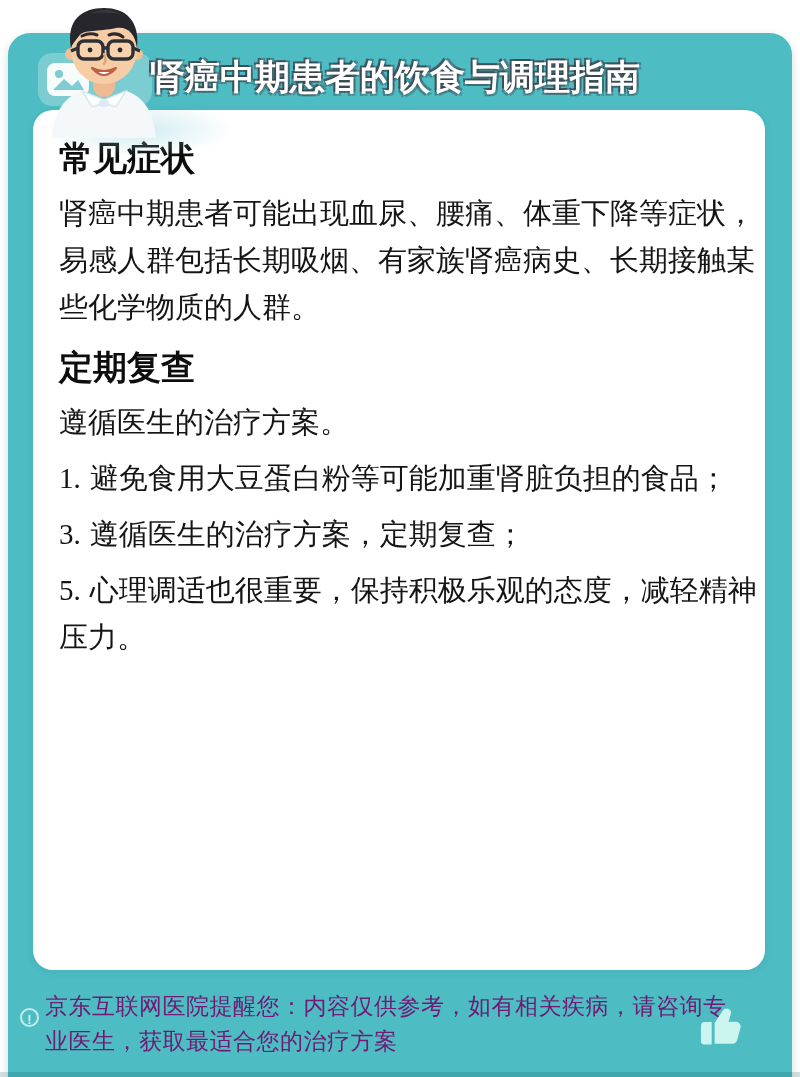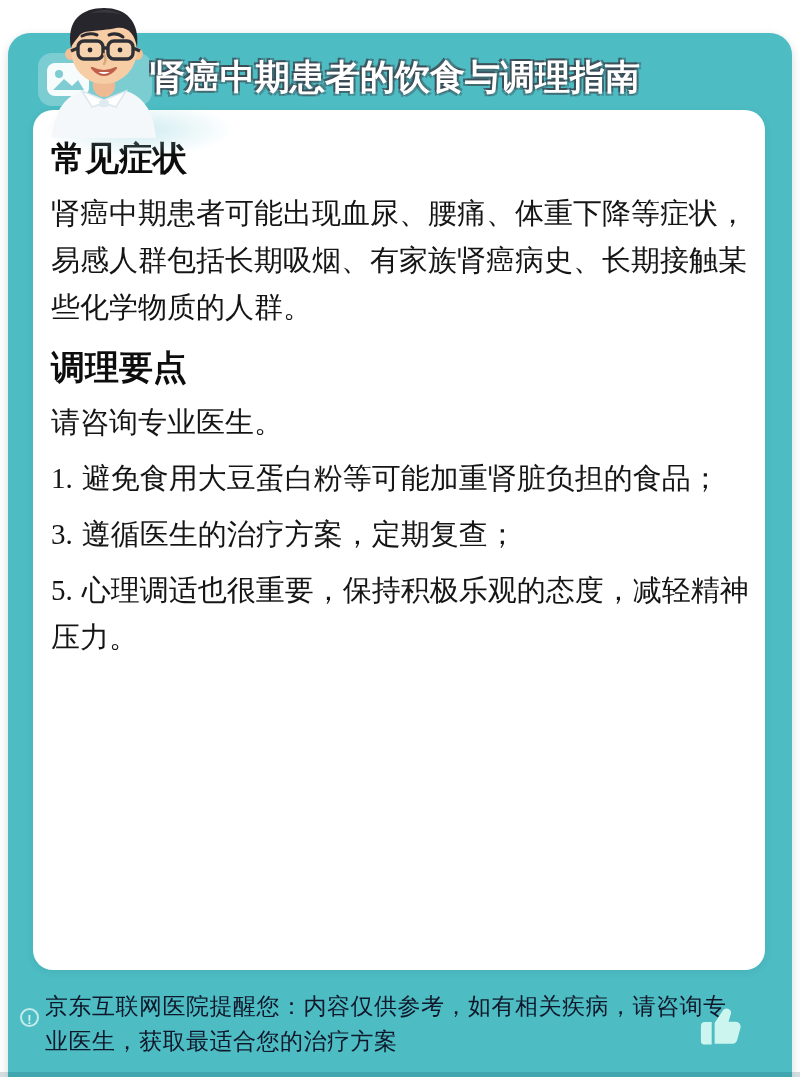--- a/index.html
+++ b/index.html
@@ -31,21 +31,21 @@
     position:absolute;left:142px;top:21px;margin:0;z-index:3;
     font-size:35px;font-weight:800;color:#ffffff;letter-spacing:0px;
     text-shadow:-2px -2px 0 rgba(58,62,72,.75),2px -2px 0 rgba(58,62,72,.45),
                 -2px 2px 0 rgba(58,62,72,.45),2px 2px 0 rgba(58,62,72,.35);
     white-space:nowrap;
   }
   
   .white-card{
     position:absolute;left:25px;right:27px;top:77px;bottom:107px;
     background:#ffffff;border-radius:20px;
-    padding:26px 0 0 18px;box-sizing:border-box;
+    padding:26px 0 0 26px;box-sizing:border-box;
     box-shadow:0 2px 8px rgba(0,50,60,.08);
     overflow:hidden;
   }
   .avatar-glow{
     position:absolute;left:10px;top:-8px;width:190px;height:55px;
     background:radial-gradient(closest-side,rgba(150,212,222,.45),rgba(150,212,222,0));
     pointer-events:none;
   }
   .white-card h2{
     margin:14px 0 10px;font-size:34px;line-height:44px;
@@ -63,21 +63,21 @@
     display:flex;align-items:flex-start;
   }
   .info-icon{
     flex:0 0 auto;width:19px;height:19px;margin:19px 6px 0 0;
     border:2px solid rgba(235,251,249,.75);border-radius:50%;
     color:rgba(235,251,249,.85);font-size:13px;line-height:19px;
     text-align:center;font-weight:700;box-sizing:border-box;
   }
   .disclaimer{
     margin:0;width:700px;font-size:23px;line-height:35px;
-    color:#0f172a;letter-spacing:.5px;
+    color:#701a75;letter-spacing:.5px;
   }
   .thumb{position:absolute;right:34px;top:12px;width:47px;height:50px;cursor:pointer;}
 </style>
 </head>
 <body>
 
 <div class="teal-card">
 
   <div class="header">
     <div class="photo-badge">
@@ -128,22 +128,22 @@
 
     <h1 class="title">肾癌中期患者的饮食与调理指南</h1>
   </div>
 
   <div class="white-card">
     <div class="avatar-glow"></div>
 
     <h2 class="first">常见症状</h2>
     <p>肾癌中期患者可能出现血尿、腰痛、体重下降等症状，易感人群包括长期吸烟、有家族肾癌病史、长期接触某些化学物质的人群。</p>
 
-    <h2>调理要点</h2>
-    <p>请咨询专业医生。</p>
+    <h2>定期复查</h2>
+    <p>遵循医生的治疗方案。</p>
 
 
     <p class="item"><span class="num">1.</span><span>避免食用大豆蛋白粉等可能加重肾脏负担的食品；</span></p>
     <p class="item"><span class="num">3.</span><span>遵循医生的治疗方案，定期复查；</span></p>
     <p class="item"><span class="num">5.</span><span>心理调适也很重要，保持积极乐观的态度，减轻精神压力。</span></p>
   </div>
 
   <div class="footer">
     <span class="info-icon">!</span>
     <p class="disclaimer">京东互联网医院提醒您：内容仅供参考，如有相关疾病，请咨询专业医生，获取最适合您的治疗方案</p>

